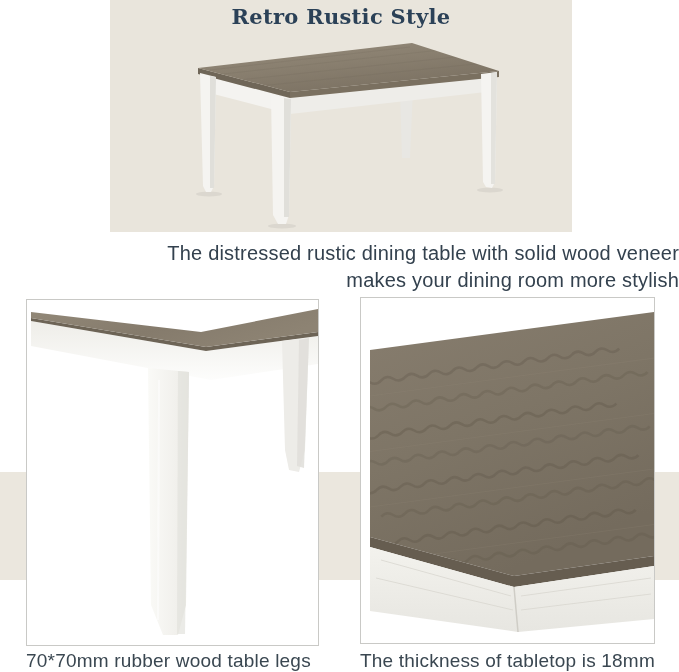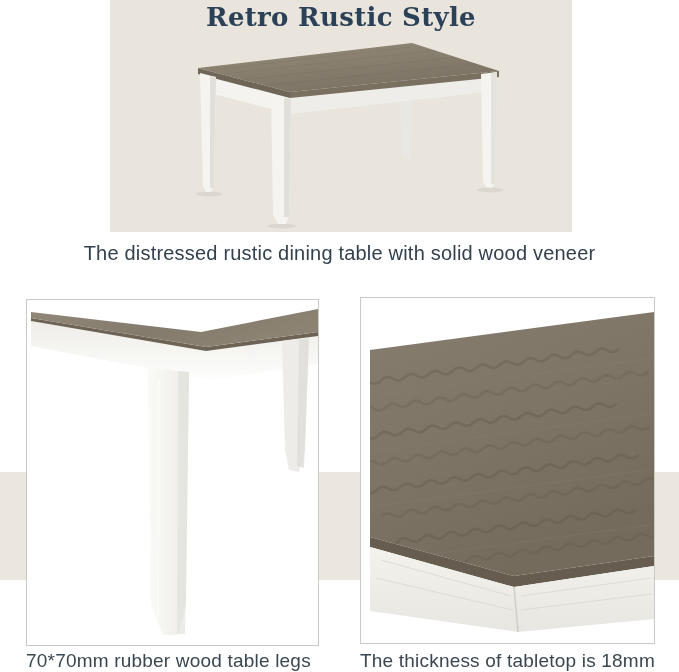--- a/index.html
+++ b/index.html
@@ -18,26 +18,26 @@
     position:relative;width:679px;height:672px;background:#fff;overflow:hidden;
     font-family:"Liberation Sans",sans-serif;
   }
   .hero-panel{
     position:absolute;left:110px;top:0;width:462px;height:232px;
     background:var(--panel-beige);
   }
   .hero-title{
     position:absolute;left:0;top:2px;width:100%;margin:0;z-index:2;
     text-align:center;font-family:"DejaVu Serif",serif;font-weight:bold;
-    font-size:26px;line-height:30px;color:var(--title-navy);letter-spacing:.3px;
+    font-size:21px;line-height:30px;color:var(--title-navy);letter-spacing:.3px;
   }
   .hero-svg{position:absolute;left:0;top:0;z-index:1;}
   .tagline{
     position:absolute;left:0;top:240px;width:100%;margin:0;z-index:2;
-    text-align:center;font-size:20px;line-height:27px;color:var(--body-text);
+    text-align:right;font-size:20px;line-height:27px;color:var(--body-text);
     letter-spacing:.2px;
   }
   .band{
     position:absolute;left:0;top:472px;width:679px;height:108px;
     background:var(--band-beige);z-index:0;
   }
   .photo{
     position:absolute;margin:0;background:#fff;border:1px solid var(--photo-border);
     box-sizing:border-box;z-index:1;
   }
@@ -109,20 +109,21 @@
         <polygon points="174,98 181,99 179,217 174,217" fill="#e0dfda"></polygon>
 
         <polygon points="371,74 387,72 385,182 382,188 376,187 373,182" fill="var(--leg-white)"></polygon>
         <polygon points="381,73 387,72 385,184 381,184" fill="#e3e2dd"></polygon>
       </g>
     </svg>
   </section>
 
   <p class="tagline">
     <span>The distressed rustic dining table with solid wood veneer</span><br>
+    <span>makes your dining room more stylish</span>
   </p>
 
   <figure class="photo photo-left">
     <svg width="291" height="345" viewBox="0 0 291 345">
       <defs>
         <linearGradient id="gWedge" x1="0" y1="0" x2="1" y2="0.4">
           <stop offset="0" stop-color="#928878"></stop>
           <stop offset="0.55" stop-color="#857b6c"></stop>
           <stop offset="1" stop-color="#8d8373"></stop>
         </linearGradient>

